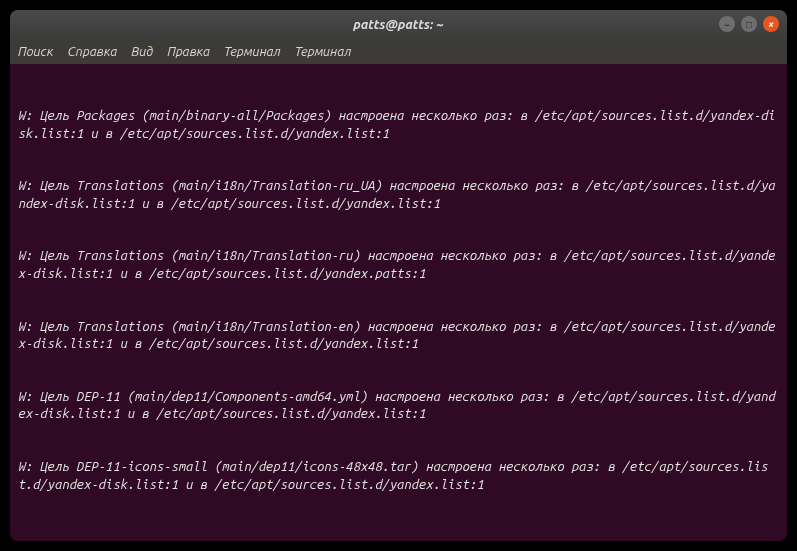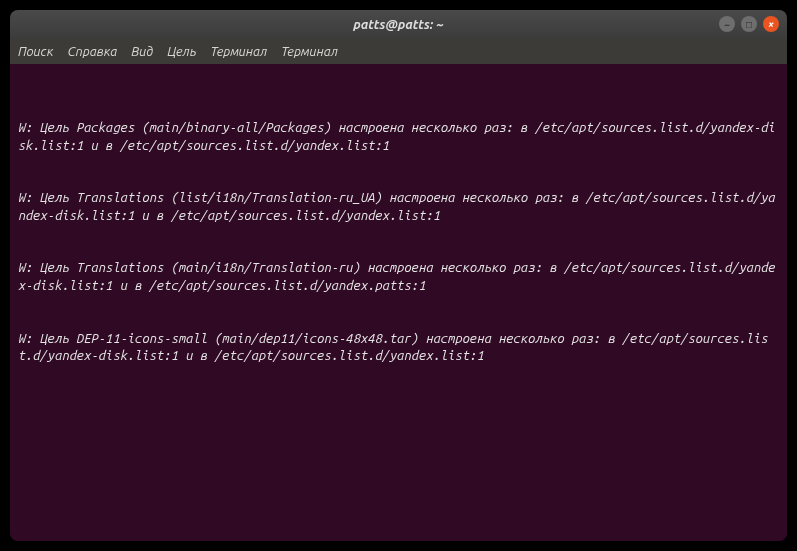--- a/index.html
+++ b/index.html
@@ -62,21 +62,21 @@
       color: #d8d8d3;
       gap: 14px;
     }
     .menu-item { cursor: pointer; }
     .terminal {
       flex: 1;
       background: #300a24;
       color: #e6e6e6;
       font-size: 13px;
       line-height: 1.35;
-      padding: 20px 8px;
+      padding: 8px 8px;
       white-space: pre-wrap;
       word-break: break-all;
       overflow: hidden;
       font-family: "Ubuntu Mono", "DejaVu Sans Mono", monospace;
     }
     .output-line { display: block; }
   </style>
 </head>
 <body>
 
@@ -87,28 +87,30 @@
       <div class="win-btn win-min">−</div>
       <div class="win-btn win-max">□</div>
       <div class="win-btn win-close">×</div>
     </div>
   </div>
 
   <div class="menubar">
     <span class="menu-item">Поиск</span>
     <span class="menu-item">Справка</span>
     <span class="menu-item">Вид</span>
-    <span class="menu-item">Цель</span>
+    <span class="menu-item">Правка</span>
     <span class="menu-item">Терминал</span>
     <span class="menu-item">Терминал</span>
   </div>
 
   <div class="terminal">
     <span class="output-line">W: Цель Packages (main/binary-all/Packages) настроена несколько раз: в /etc/apt/sources.list.d/yandex-disk.list:1 и в /etc/apt/sources.list.d/yandex.list:1</span>
-    <span class="output-line">W: Цель Translations (list/i18n/Translation-ru_UA) настроена несколько раз: в /etc/apt/sources.list.d/yandex-disk.list:1 и в /etc/apt/sources.list.d/yandex.list:1</span>
+    <span class="output-line">W: Цель Translations (main/i18n/Translation-ru_UA) настроена несколько раз: в /etc/apt/sources.list.d/yandex-disk.list:1 и в /etc/apt/sources.list.d/yandex.list:1</span>
     <span class="output-line">W: Цель Translations (main/i18n/Translation-ru) настроена несколько раз: в /etc/apt/sources.list.d/yandex-disk.list:1 и в /etc/apt/sources.list.d/yandex.patts:1</span>
+    <span class="output-line">W: Цель Translations (main/i18n/Translation-en) настроена несколько раз: в /etc/apt/sources.list.d/yandex-disk.list:1 и в /etc/apt/sources.list.d/yandex.list:1</span>
+    <span class="output-line">W: Цель DEP-11 (main/dep11/Components-amd64.yml) настроена несколько раз: в /etc/apt/sources.list.d/yandex-disk.list:1 и в /etc/apt/sources.list.d/yandex.list:1</span>
     <span class="output-line">W: Цель DEP-11-icons-small (main/dep11/icons-48x48.tar) настроена несколько раз: в /etc/apt/sources.list.d/yandex-disk.list:1 и в /etc/apt/sources.list.d/yandex.list:1</span>
     
     
     
     
   </div>
 </div>
 
 </body></html>

